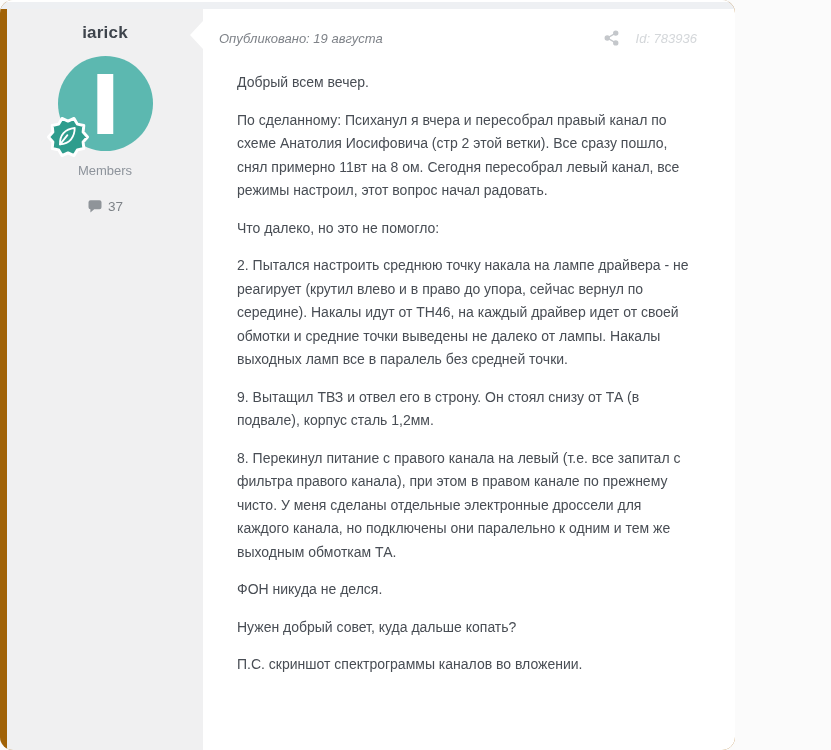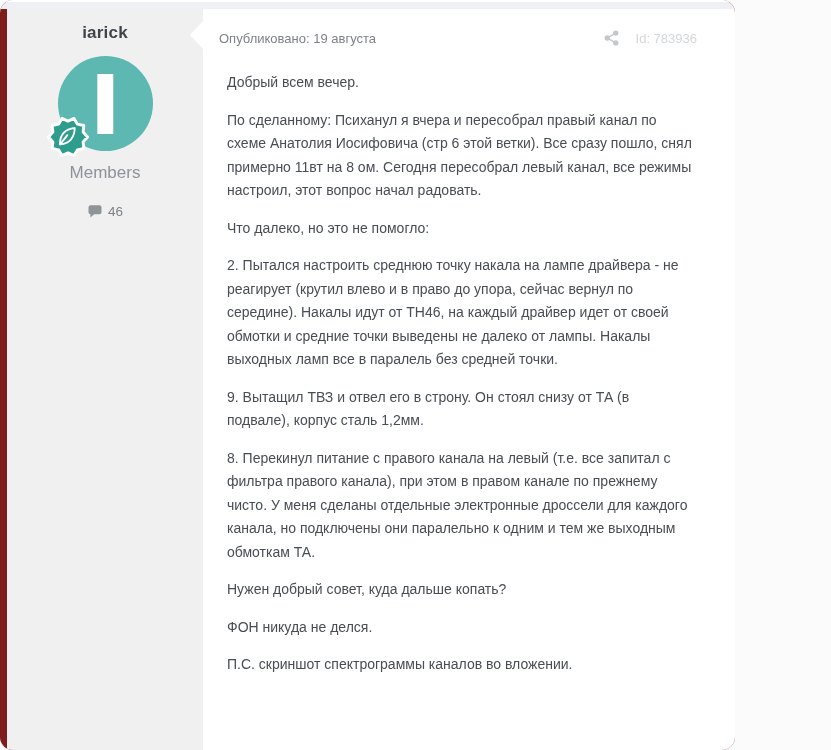--- a/index.html
+++ b/index.html
@@ -5,21 +5,21 @@
   * { box-sizing: border-box; }
   html, body { margin: 0; padding: 0; }
   body {
     font-family: "Liberation Sans", sans-serif;
     background: #fbfbfb;
   }
   .page {
     width: 735px;
     height: 750px;
     overflow: hidden;
-    background: #7f1d1d;
+    background: #a16207;
     position: relative;
     border-radius: 13px;
   }
   .top-strip {
     height: 9px;
     background: #eef0f3;
     border-top: 2px solid #ffffff;
   }
   .card {
     display: flex;
@@ -66,21 +66,21 @@
   }
   .badge {
     position: absolute;
     left: -12px;
     bottom: -8px;
     width: 44px;
     height: 44px;
   }
   .group-label {
     margin-top: 12px;
-    font-size: 17px;
+    font-size: 13px;
     color: #8d939b;
   }
   .count-row {
     margin-top: 21px;
     font-size: 13.5px;
     color: #7d8287;
     display: flex;
     align-items: center;
     justify-content: center;
     gap: 5px;
@@ -100,37 +100,38 @@
     height: 0;
     border-top: 14px solid transparent;
     border-bottom: 14px solid transparent;
     border-right: 13px solid #ffffff;
   }
   .post-header {
     display: flex;
     align-items: center;
     justify-content: space-between;
     padding: 20px 38px 0 16px;
+    font-style: italic;
   }
   .published {
     font-size: 13px;
     color: #7e8288;
   }
   .header-right {
     display: flex;
     align-items: center;
     gap: 16px;
   }
   .share-btn { cursor: pointer; display: inline-flex; }
   .post-id {
     font-size: 13px;
     color: #d4d7da;
   }
   .post-body {
-    padding: 24px 40px 0 24px;
+    padding: 24px 40px 0 34px;
     max-width: 636px;
   }
   .post-body p {
     margin: 0 0 14px 0;
     font-size: 14px;
     line-height: 23.5px;
     color: #484d54;
   }
 </style>
 </head>
@@ -158,21 +159,21 @@
       </div>
 
       <div class="group-label">Members</div>
 
       <div class="count-row">
         <span style="display:inline-flex;">
           <svg width="16" height="15" viewBox="0 0 16 15">
             <path d="M1.5 3.2 A2 2 0 0 1 3.5 1.2 H12.5 A2 2 0 0 1 14.5 3.2 V8.2 A2 2 0 0 1 12.5 10.2 H7.2 L3.4 13.4 V10.2 H3.5 A2 2 0 0 1 1.5 8.2 Z" fill="#8f9499"></path>
           </svg>
         </span>
-        <span>46</span>
+        <span>37</span>
       </div>
     </aside>
 
     <section class="content">
       <div class="tail"></div>
 
       <header class="post-header">
         <span class="published">Опубликовано: 19 августа</span>
         <span class="header-right">
           <span class="share-btn">
@@ -185,25 +186,25 @@
                 <circle cx="13.5" cy="14.2" r="2.1"></circle>
               </g>
             </svg>
           </span>
           <span class="post-id">Id: 783936</span>
         </span>
       </header>
 
       <div class="post-body">
         <p>Добрый всем вечер.</p>
-        <p>По сделанному: Психанул я вчера и пересобрал правый канал по схеме Анатолия Иосифовича (стр 6 этой ветки). Все сразу пошло, снял примерно 11вт на 8 ом. Сегодня пересобрал левый канал, все режимы настроил, этот вопрос начал радовать.</p>
+        <p>По сделанному: Психанул я вчера и пересобрал правый канал по схеме Анатолия Иосифовича (стр 2 этой ветки). Все сразу пошло, снял примерно 11вт на 8 ом. Сегодня пересобрал левый канал, все режимы настроил, этот вопрос начал радовать.</p>
         <p>Что далеко, но это не помогло:</p>
         <p>2. Пытался настроить среднюю точку накала на лампе драйвера - не реагирует (крутил влево и в право до упора, сейчас вернул по середине). Накалы идут от ТН46, на каждый драйвер идет от своей обмотки и средние точки выведены не далеко от лампы. Накалы выходных ламп все в паралель без средней точки.</p>
         <p>9. Вытащил ТВЗ и отвел его в строну. Он стоял снизу от ТА (в подвале), корпус сталь 1,2мм.</p>
         <p>8. Перекинул питание с правого канала на левый (т.е. все запитал с фильтра правого канала), при этом в правом канале по прежнему чисто. У меня сделаны отдельные электронные дроссели для каждого канала, но подключены они паралельно к одним и тем же выходным обмоткам ТА.</p>
+        <p>ФОН никуда не делся.</p>
         <p>Нужен добрый совет, куда дальше копать?</p>
-        <p>ФОН никуда не делся.</p>
         <p>П.С. скриншот спектрограммы каналов во вложении.</p>
       </div>
     </section>
 
   </div>
 </div>
 
 </body></html>

